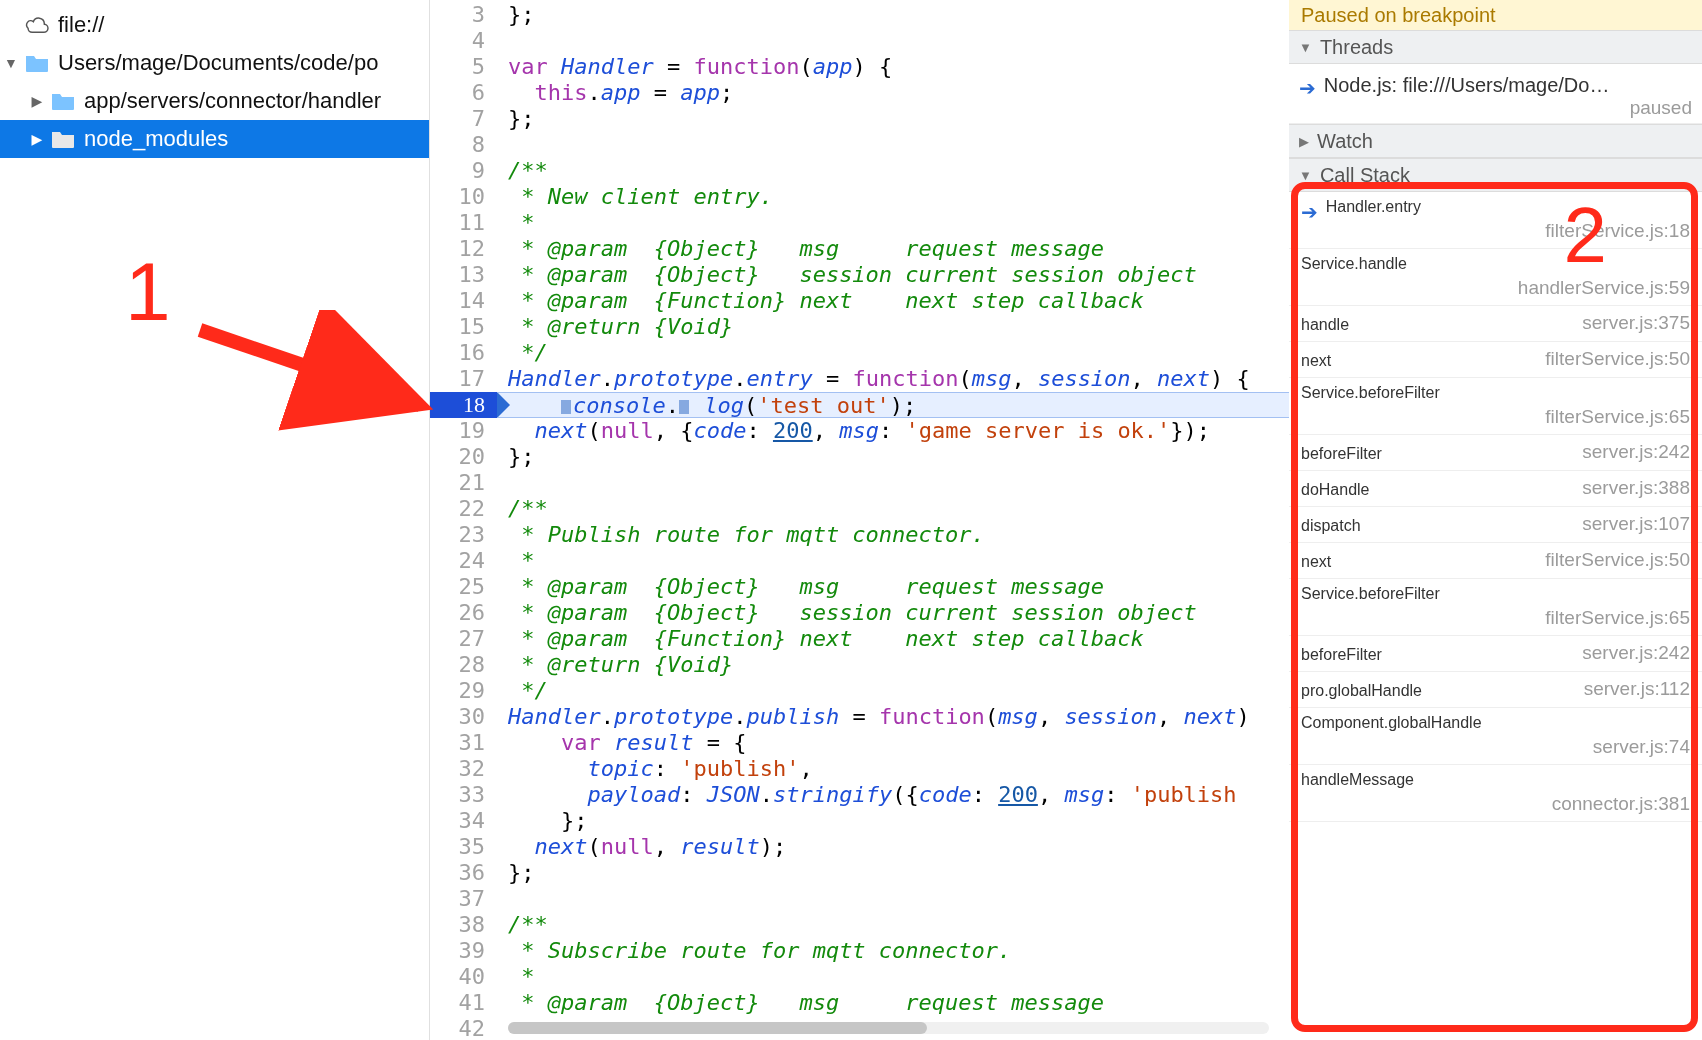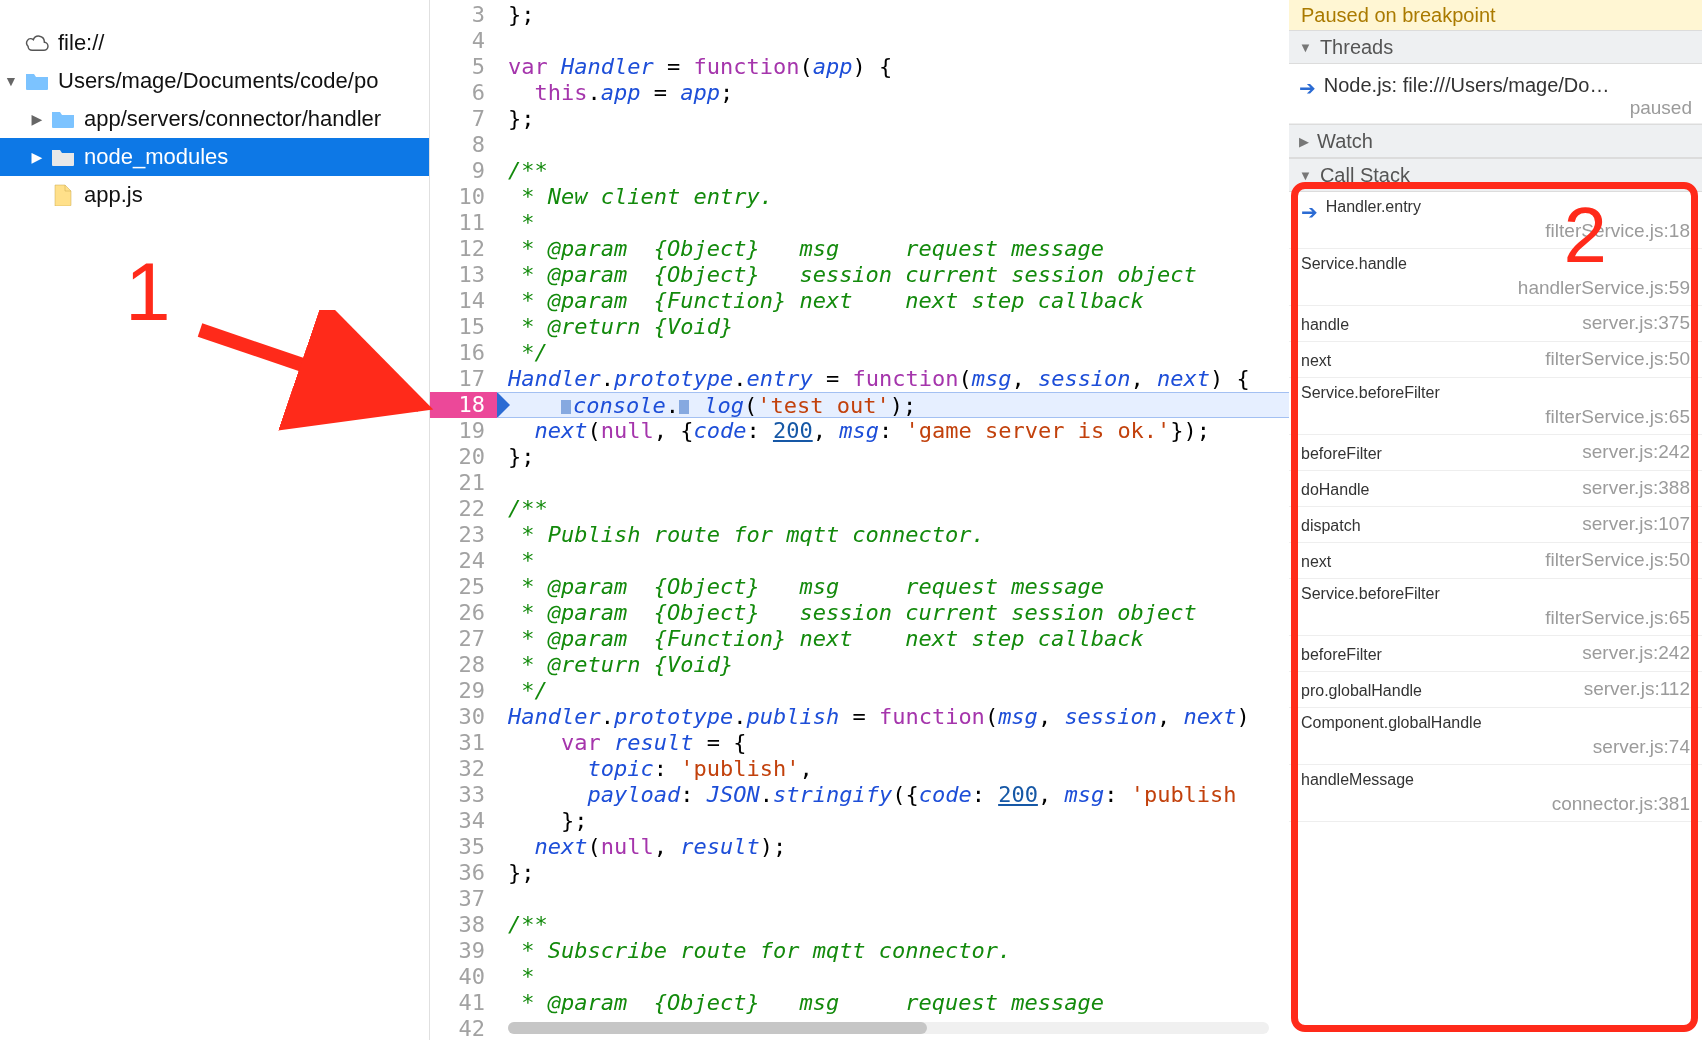--- a/index.html
+++ b/index.html
@@ -12,21 +12,21 @@
       overflow: hidden;
       display: flex;
       position: relative;
     }
 
     
     .file-tree {
       width: 430px;
       height: 100%;
       border-right: 1px solid #e0e0e0;
-      padding-top: 24px;
+      padding-top: 6px;
       font-size: 22px;
       color: #111;
       overflow: hidden;
       position: relative;
     }
     .tree-node {
       display: flex;
       align-items: center;
       height: 38px;
       padding-left: 4px;
@@ -80,23 +80,24 @@
       border-right: 1px solid rgba(0,0,0,0);
       padding-top: 2px;
       user-select: none;
     }
     .gutter .ln {
       height: 26px;
       line-height: 26px;
       padding-right: 12px;
     }
     .gutter .ln.bp {
-      background: #ec4899;
+      background: #1d4ed8;
       color: #fff;
       position: relative;
+      font-family: Liberation Serif, serif;
     }
     .gutter .ln.bp::after {
       content:"";
       position:absolute;
       right:-13px; top:0;
       width:0;height:0;
       border-top:13px solid transparent;
       border-bottom:13px solid transparent;
       border-left:13px solid #2b6bd3;
     }
@@ -292,31 +293,20 @@
       </div>
       <div class="tree-node selected">
         <span class="tree-indent"></span>
         <span class="arrow">▶</span>
         <span class="folder-icon">
           <svg viewBox="0 0 24 20">
             <path d="M1 3h8l2 3h12v12a1 1 0 0 1-1 1H2a1 1 0 0 1-1-1z" fill="#e8e8e8"></path>
           </svg>
         </span>
         <span>node_modules</span>
-      </div>
-      <div class="tree-node">
-        <span class="tree-indent"></span>
-        <span class="arrow hidden">▶</span>
-        <span class="file-icon">
-          <svg viewBox="0 0 18 22">
-            <path d="M1 1h10l6 6v14a1 1 0 0 1-1 1H1z" fill="#ffe08a" stroke="#caa94d" stroke-width="0.5"></path>
-            <path d="M11 1v6h6" fill="none" stroke="#caa94d" stroke-width="0.5"></path>
-          </svg>
-        </span>
-        <span>app.js</span>
       </div>
     </div>
 </div>
 
 <div class="editor">
   <div class="gutter" id="gutter">
       <div class="ln">3</div>
       <div class="ln">4</div>
       <div class="ln">5</div>
       <div class="ln">6</div>

